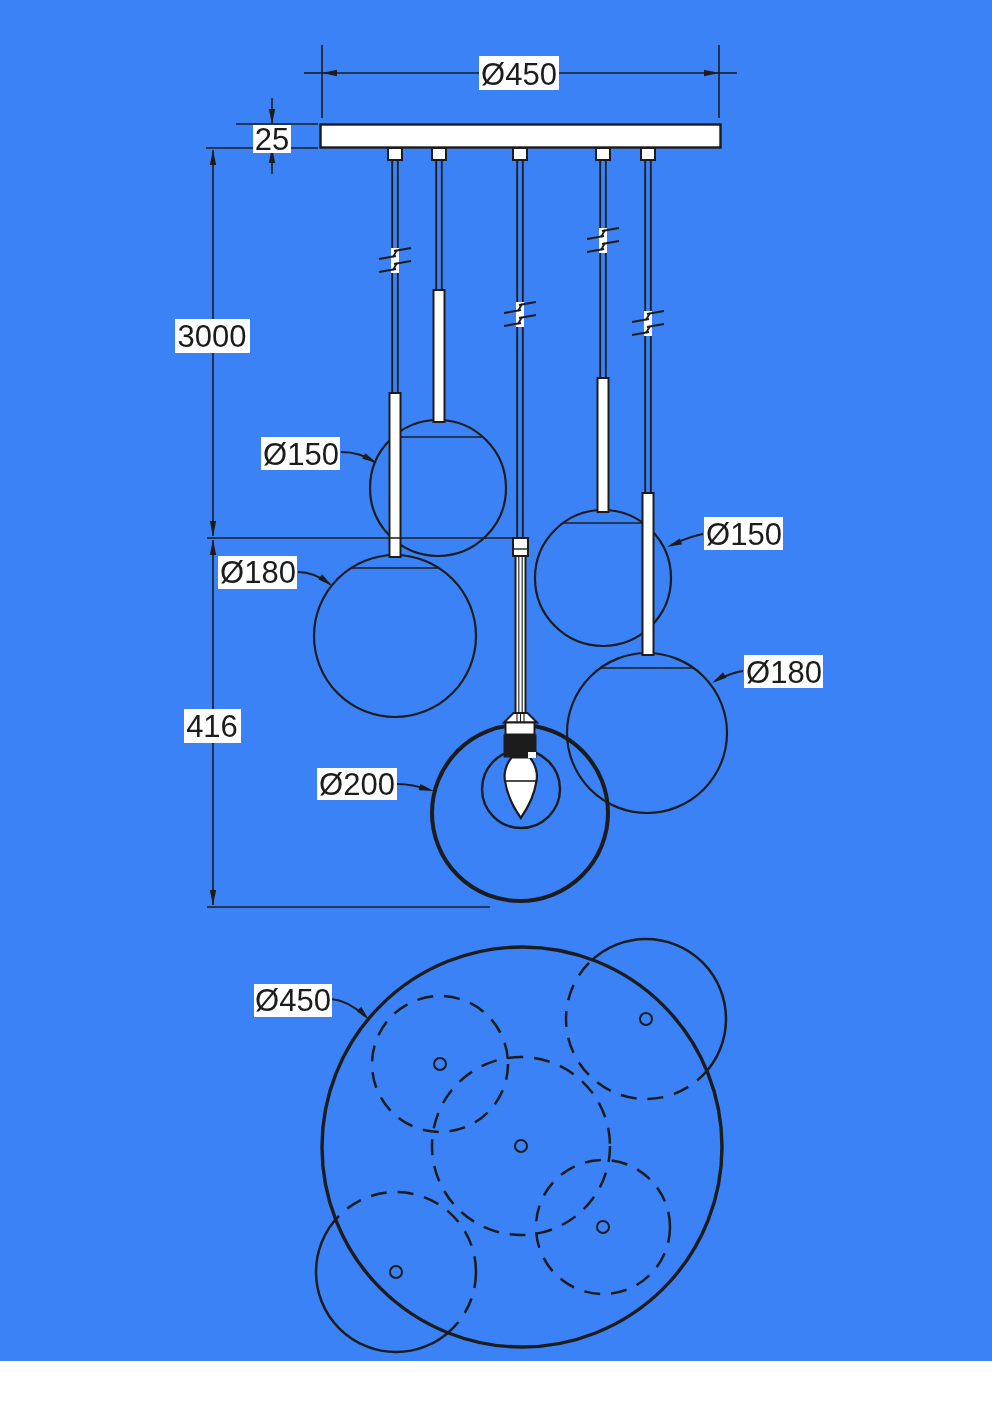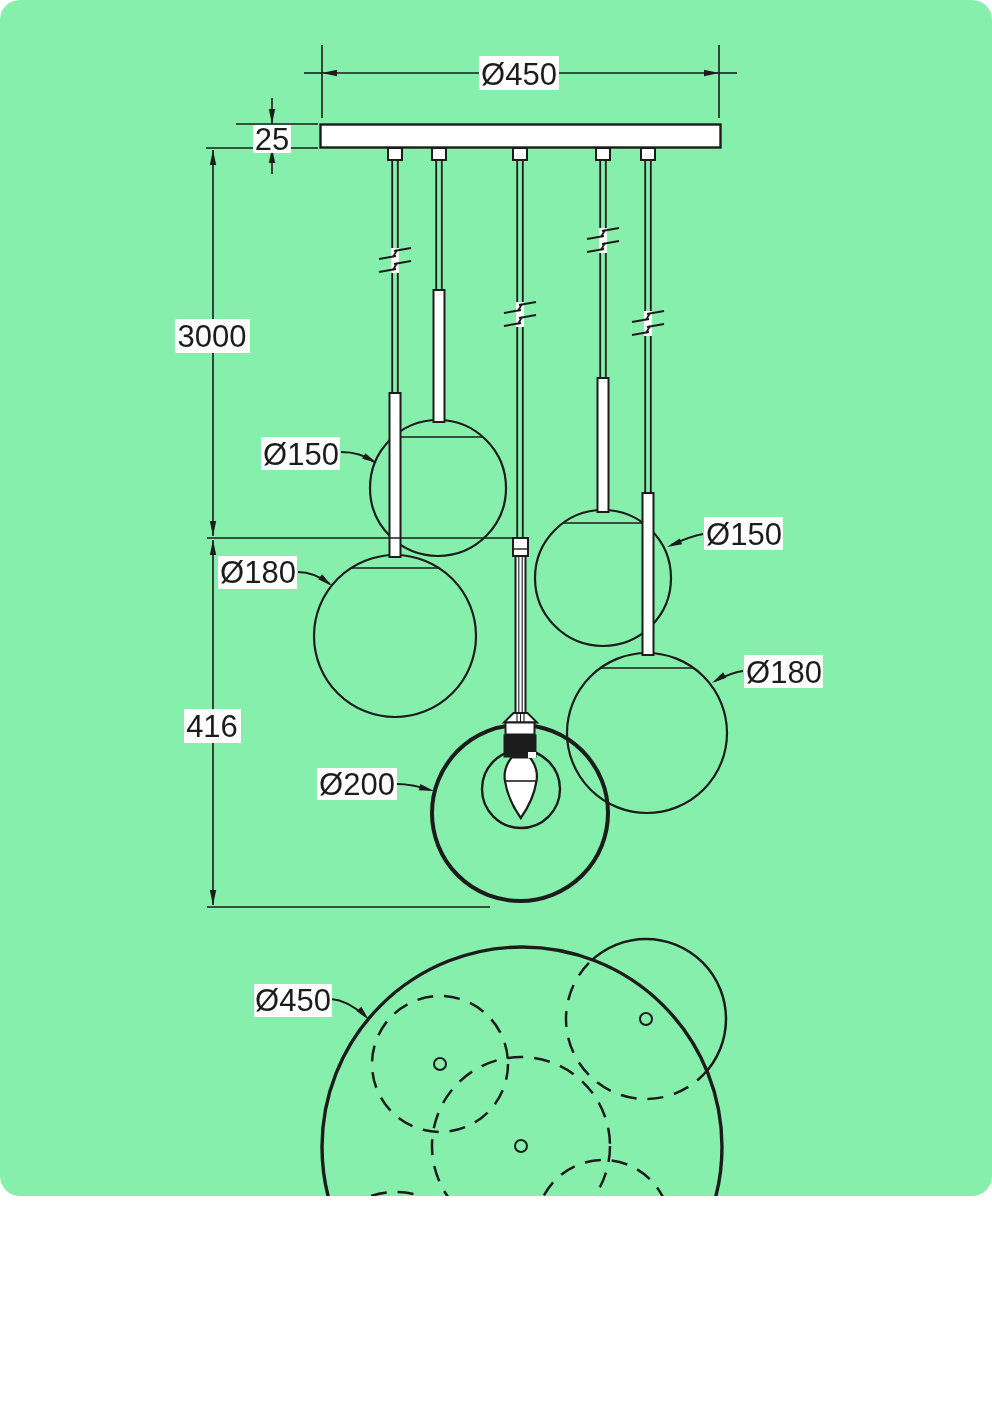--- a/index.html
+++ b/index.html
@@ -1,17 +1,17 @@
 <!DOCTYPE html>
 <html><head>
 <meta charset="utf-8">
 <title>Drawing</title>
 <style>
   html,body{margin:0;padding:0;background:#ffffff;}
-  .stage{width:992px;height:1196px;position:relative;background:#86efac;overflow:hidden;border-radius:20px;}
+  .stage{width:992px;height:1361px;position:relative;background:#3b82f6;overflow:hidden;}
   svg{display:block;}
   text{font-family:"Liberation Sans", sans-serif;}
 </style>
 </head>
 <body>
 
 <div class="stage">
   <svg id="drawing" width="992" height="1403" viewBox="0 0 992 1403">
     <defs>
       <mask id="m-in" maskUnits="userSpaceOnUse" x="0" y="0" width="992" height="1403">

